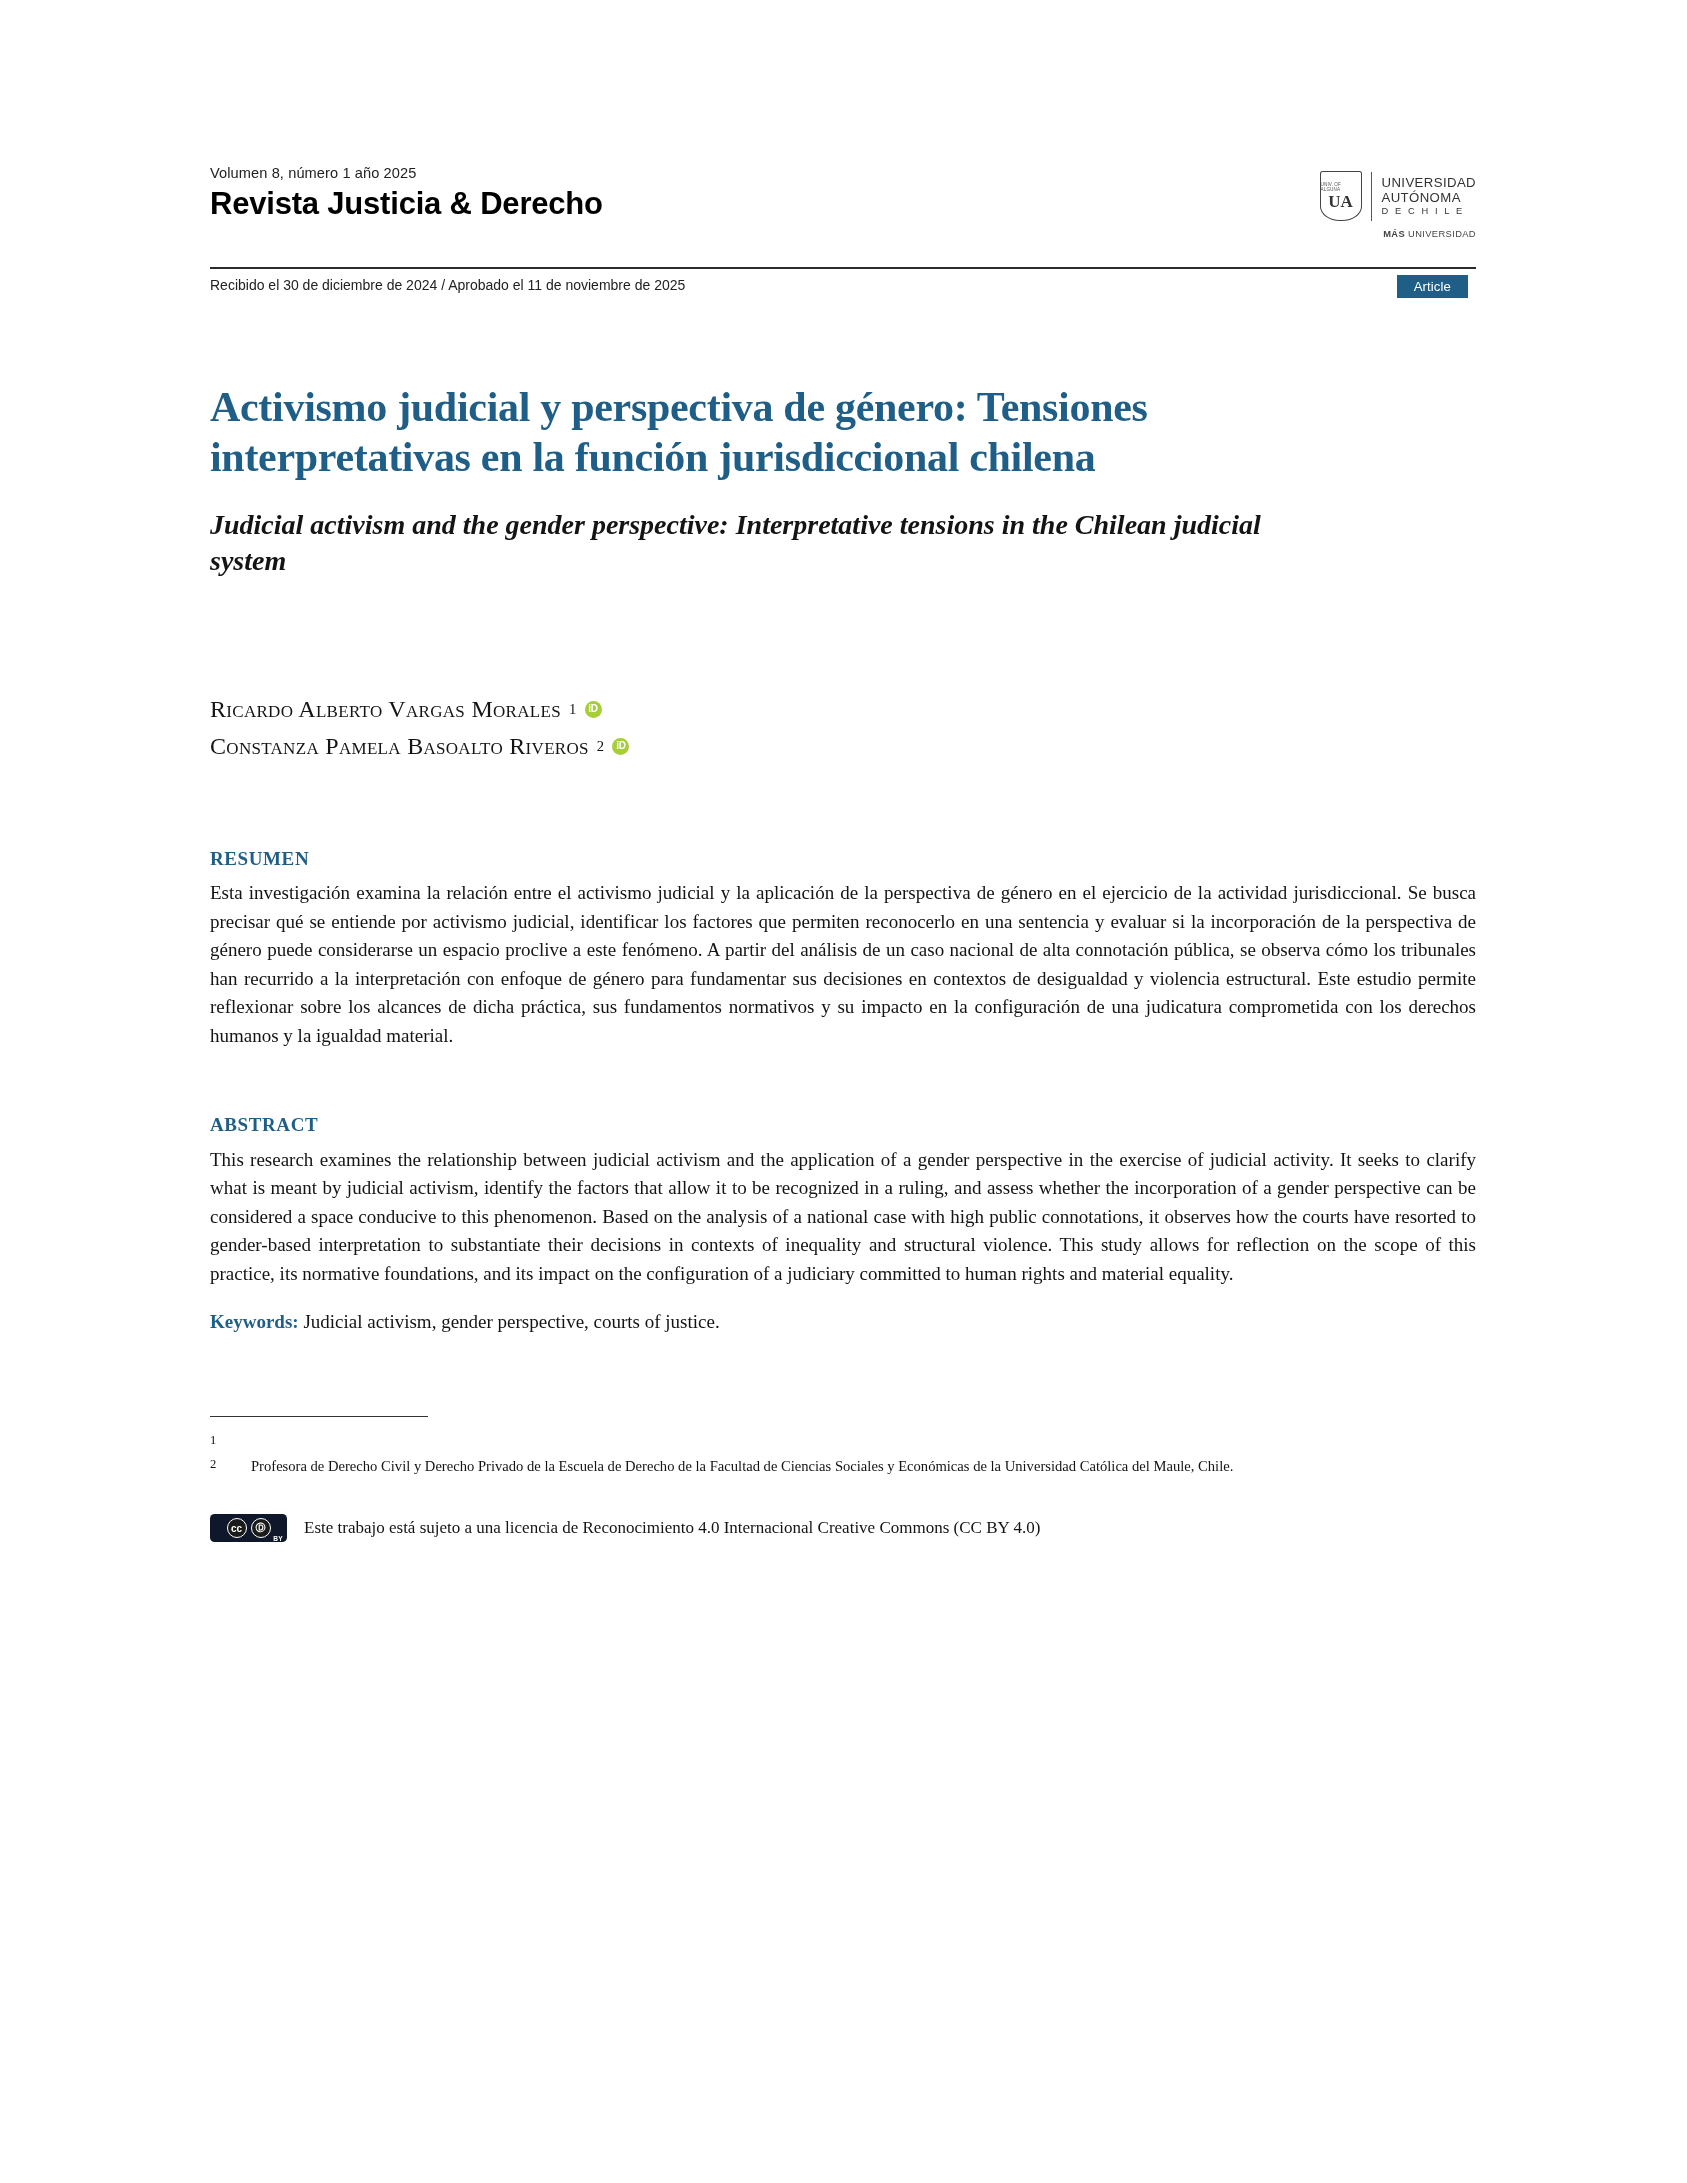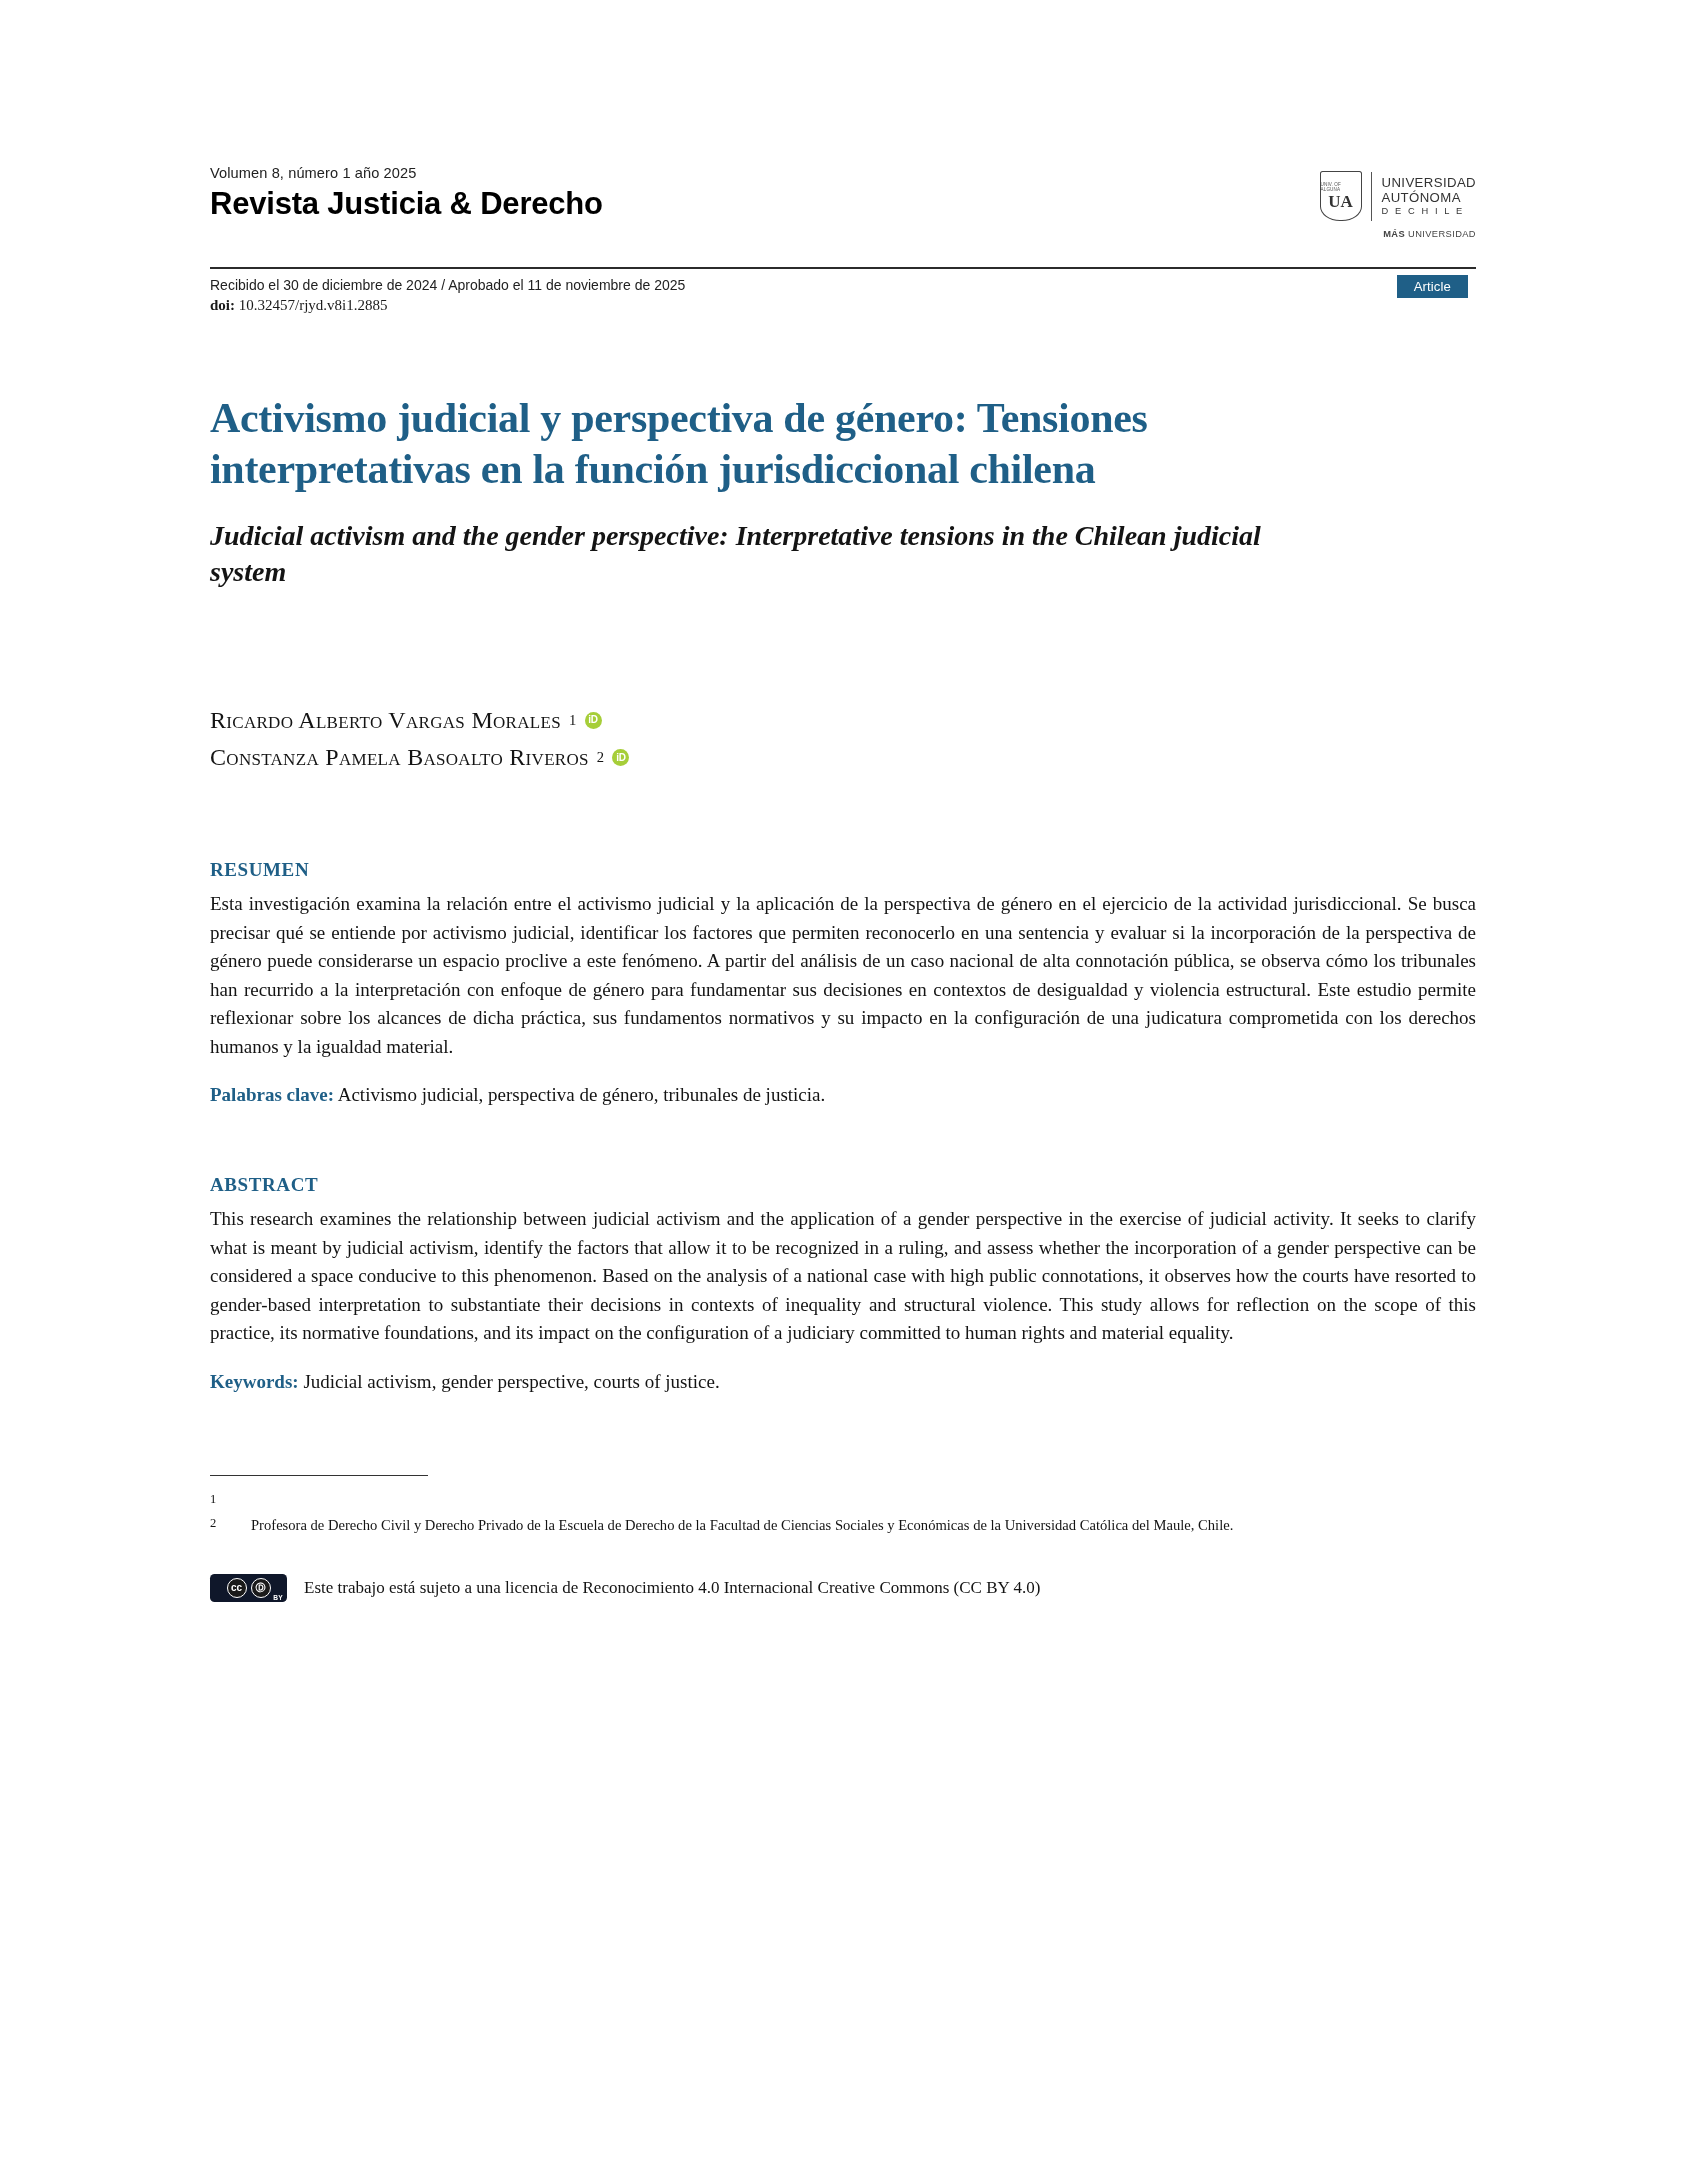--- a/index.html
+++ b/index.html
@@ -359,24 +359,20 @@
           <b>MÁS</b>
           <span>UNIVERSIDAD</span>
         </div>
       </div>
     </div>
 
     <div class="rule"></div>
 
     <div class="meta-row">
       <div class="meta-line">Recibido el 30 de diciembre de 2024 / Aprobado el 11 de noviembre de 2025</div>
-      <div class="doi-line">
-        <span class="doi-label">doi:</span>
-        <span>10.32457/rjyd.v8i1.2885</span>
-      </div>
       <div class="article-badge">Article</div>
     </div>
 
     <h1 class="title-es">Activismo judicial y perspectiva de género: Tensiones interpretativas en la función jurisdiccional chilena</h1>
     <h2 class="title-en">Judicial activism and the gender perspective: Interpretative tensions in the Chilean judicial system</h2>
 
     <div class="authors">
       <div class="author-line">
         <span class="author-name">Ricardo Alberto Vargas Morales</span>
         <span class="sup">1</span>
@@ -385,24 +381,20 @@
       <div class="author-line">
         <span class="author-name">Constanza Pamela Basoalto Riveros</span>
         <span class="sup">2</span>
         <span class="orcid"></span>
       </div>
     </div>
 
     <div class="section">
       <div class="section-heading">RESUMEN</div>
       <p class="body-text">Esta investigación examina la relación entre el activismo judicial y la aplicación de la perspectiva de género en el ejercicio de la actividad jurisdiccional. Se busca precisar qué se entiende por activismo judicial, identificar los factores que permiten reconocerlo en una sentencia y evaluar si la incorporación de la perspectiva de género puede considerarse un espacio proclive a este fenómeno. A partir del análisis de un caso nacional de alta connotación pública, se observa cómo los tribunales han recurrido a la interpretación con enfoque de género para fundamentar sus decisiones en contextos de desigualdad y violencia estructural. Este estudio permite reflexionar sobre los alcances de dicha práctica, sus fundamentos normativos y su impacto en la configuración de una judicatura comprometida con los derechos humanos y la igualdad material.</p>
-      <div class="keywords">
-        <span class="kw-label">Palabras clave:</span>
-        <span>Activismo judicial, perspectiva de género, tribunales de justicia.</span>
-      </div>
     </div>
 
     <div class="section abstract-en">
       <div class="section-heading">ABSTRACT</div>
       <p class="body-text">This research examines the relationship between judicial activism and the application of a gender perspective in the exercise of judicial activity. It seeks to clarify what is meant by judicial activism, identify the factors that allow it to be recognized in a ruling, and assess whether the incorporation of a gender perspective can be considered a space conducive to this phenomenon. Based on the analysis of a national case with high public connotations, it observes how the courts have resorted to gender-based interpretation to substantiate their decisions in contexts of inequality and structural violence. This study allows for reflection on the scope of this practice, its normative foundations, and its impact on the configuration of a judiciary committed to human rights and material equality.</p>
       <div class="keywords">
         <span class="kw-label">Keywords:</span>
         <span>Judicial activism, gender perspective, courts of justice.</span>
       </div>
     </div>

